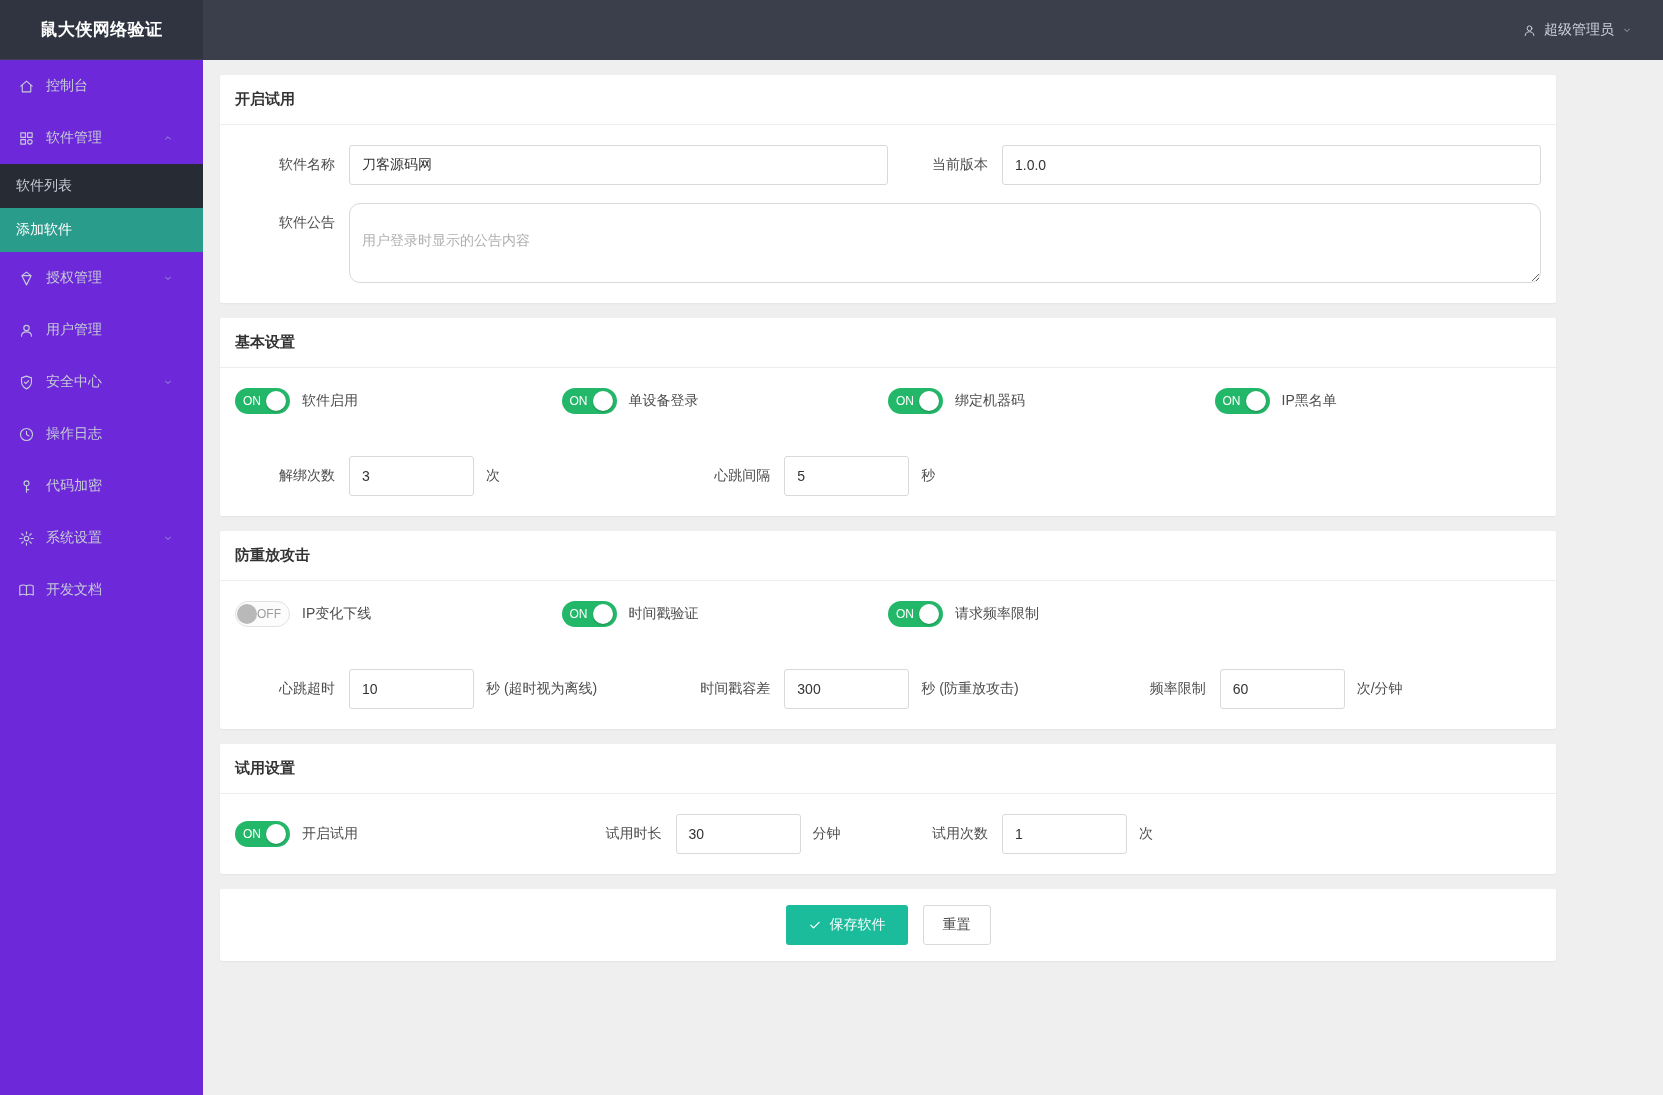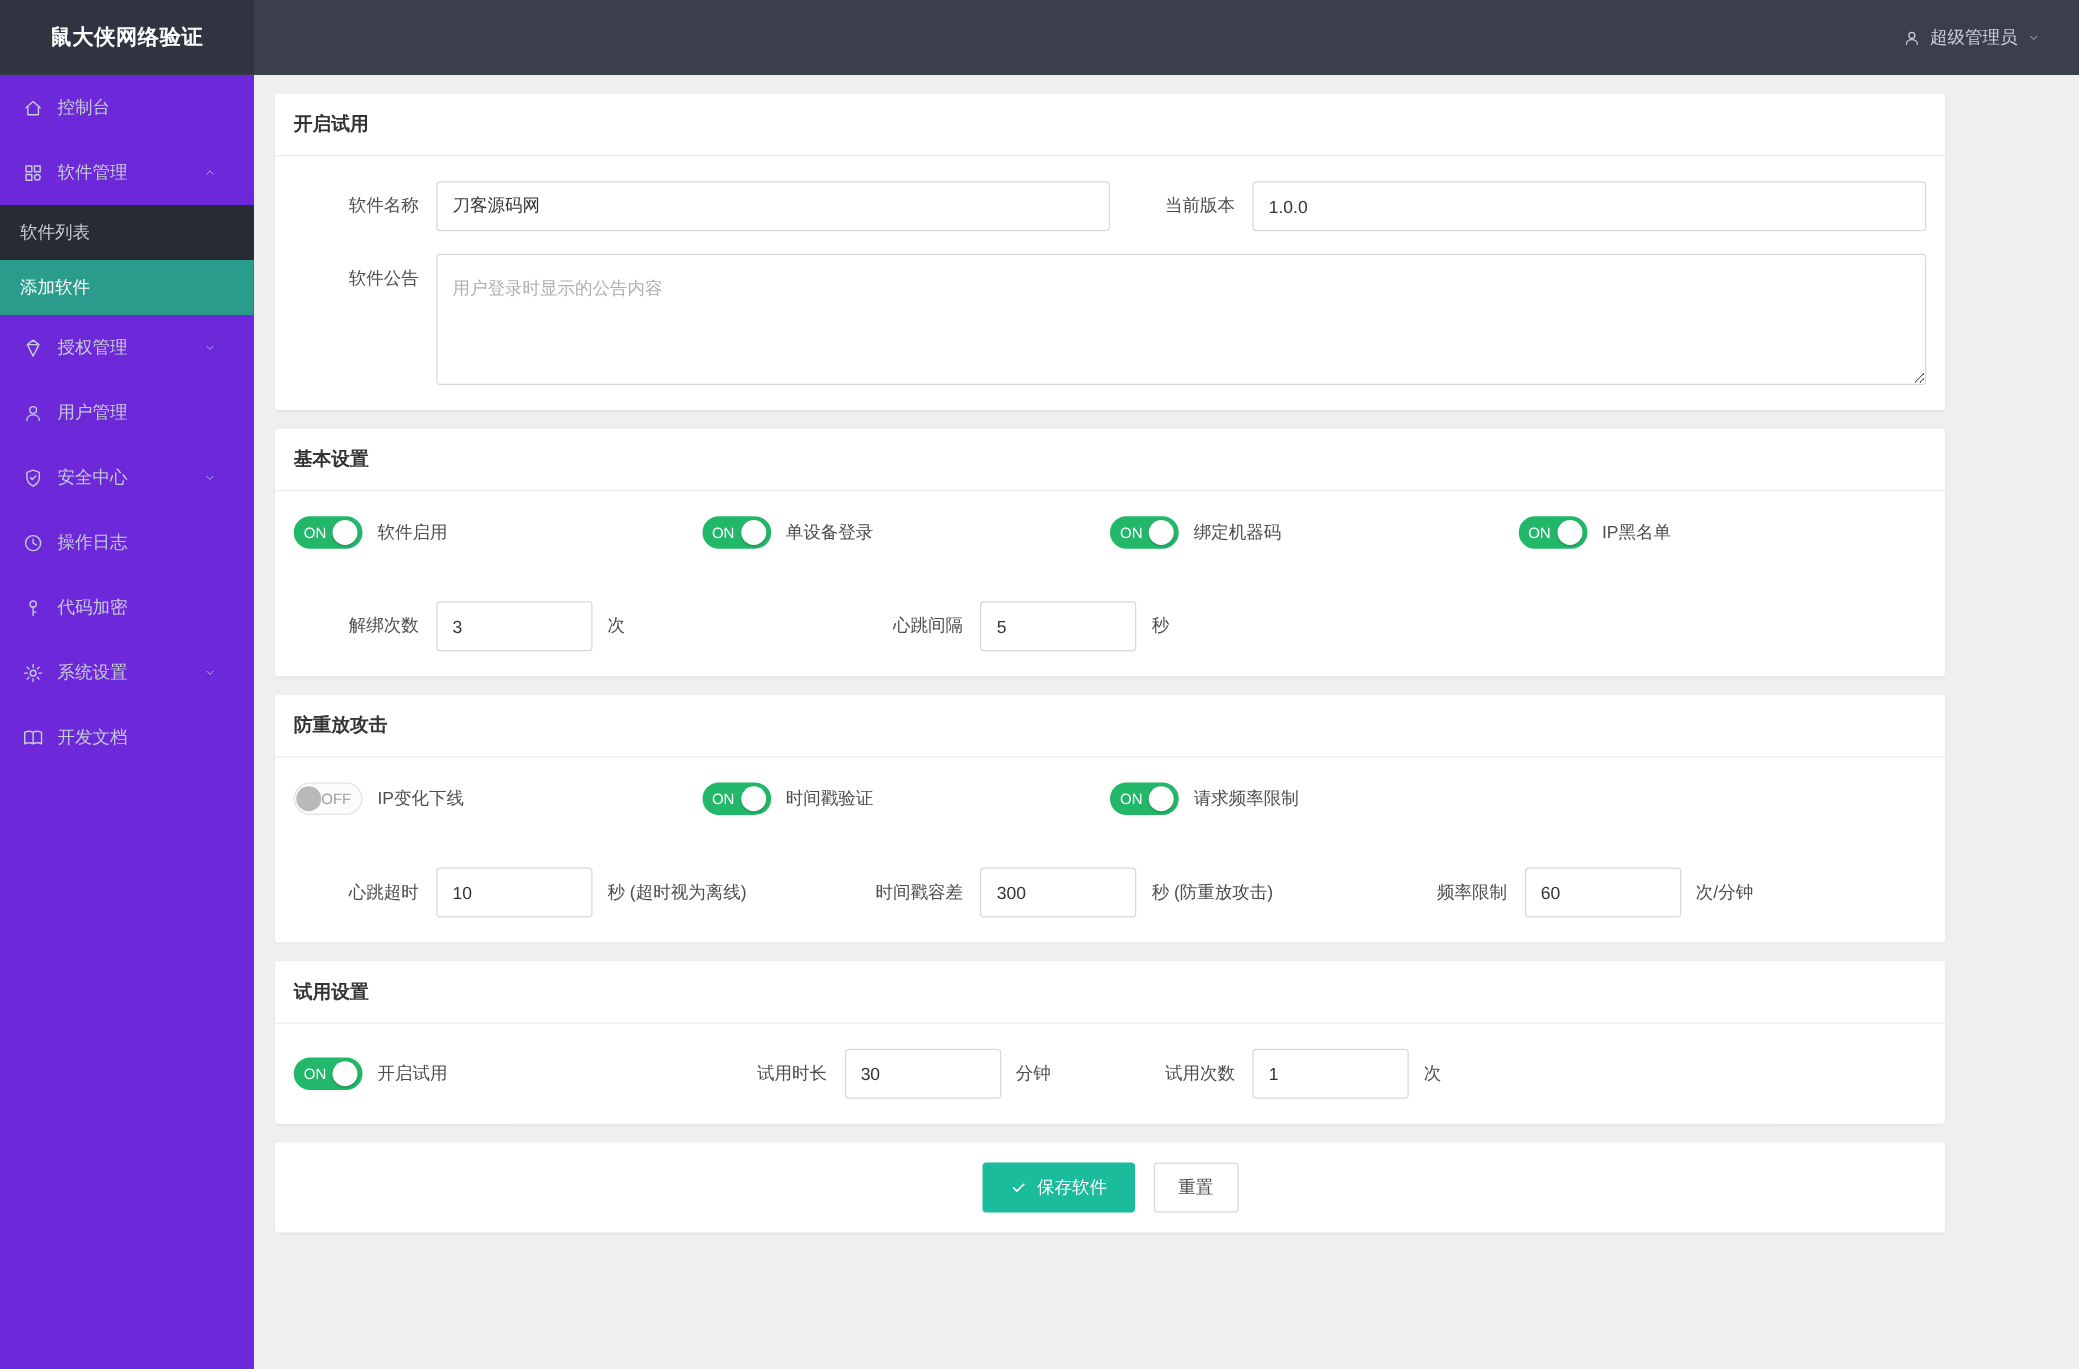--- a/index.html
+++ b/index.html
@@ -37,21 +37,21 @@
 
   .form-row2 { display:grid; grid-template-columns:1fr 1fr; }
   .fgroup { display:flex; align-items:center; }
   .flabel { width:100px; text-align:right; font-size:14px; color:#4d4d4d; flex:none; margin-right:14px; }
   .flabel.top { align-self:flex-start; padding-top:11px; }
   .finput { height:40px; border:1px solid #d9d9d9; border-radius:3px; padding:0 12px; font-size:14px;
             color:#333333; flex:1; min-width:0; font-family:inherit; background:#fff; outline:none; }
   .finput.num { flex:none; width:125px; }
   .funit { margin-left:12px; font-size:14px; color:#4d4d4d; white-space:nowrap; }
   .ta-row { display:flex; margin-top:18px; }
-  textarea.finput { height:105px; padding:16px 12px; line-height:1.5; resize:both; }
+  textarea.finput { height:80px; padding:26px 12px; line-height:1.5; resize:both;border-radius:11px; }
   ::placeholder { color:#b0b0b0; opacity:1; }
 
   .toggle-row4 { display:grid; grid-template-columns:repeat(4,1fr); align-items:center; }
   .field-row3 { display:grid; grid-template-columns:repeat(3,1fr); align-items:center; }
   .row-gap { margin-top:42px; }
   .tgroup { display:flex; align-items:center; }
   .switch { width:55px; height:26px; border-radius:13px; display:flex; align-items:center;
             justify-content:space-between; padding:0 4px; cursor:pointer; flex:none; }
   .switch.on { background:#23b869; }
   .switch.on .sw-text { color:#fff; font-size:12px; font-weight:normal; padding-left:4px; }

